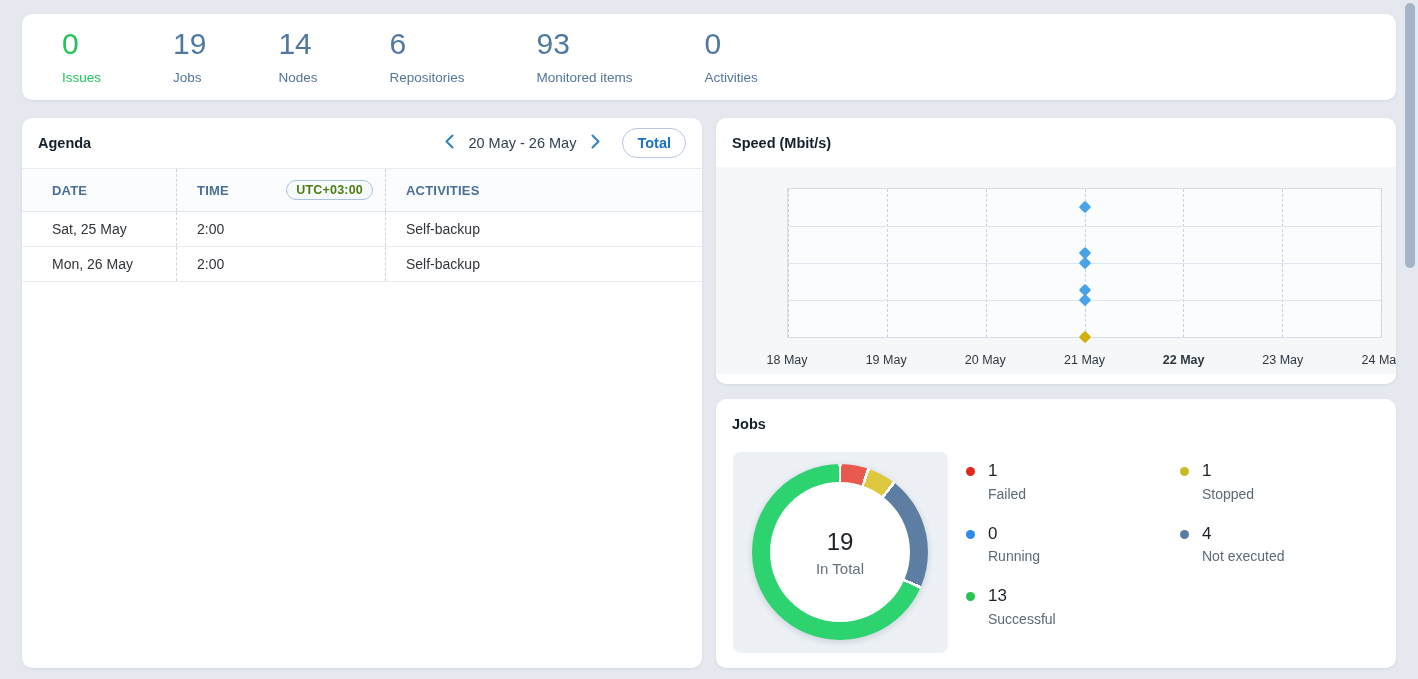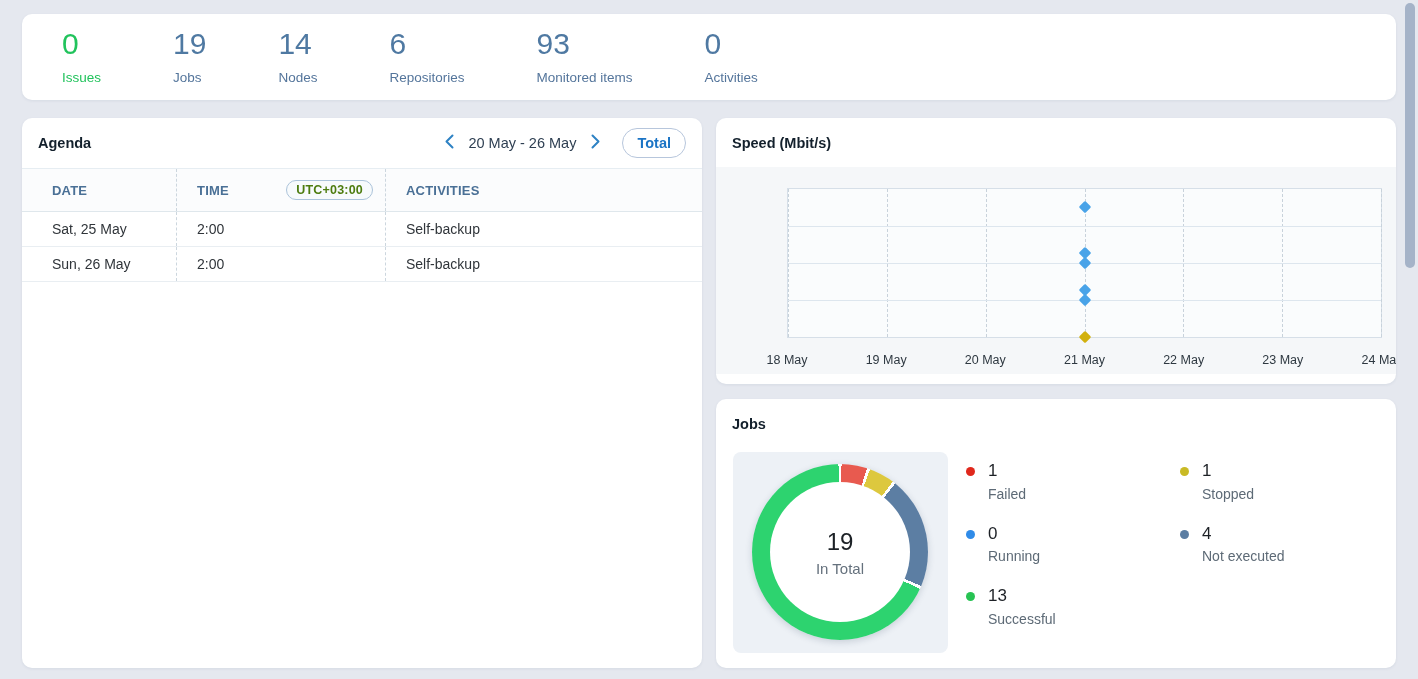--- a/index.html
+++ b/index.html
@@ -150,21 +150,21 @@
         <span class="utc-badge">UTC+03:00</span>
       </div>
       <div class="t-cell c-act">ACTIVITIES</div>
     </div>
     <div class="t-row t-body-row">
       <div class="t-cell c-date">Sat, 25 May</div>
       <div class="t-cell c-time">2:00</div>
       <div class="t-cell c-act">Self-backup</div>
     </div>
     <div class="t-row t-body-row">
-      <div class="t-cell c-date">Sun, 26 May</div>
+      <div class="t-cell c-date">Mon, 26 May</div>
       <div class="t-cell c-time">2:00</div>
       <div class="t-cell c-act">Self-backup</div>
     </div>
   </div>
 </div>
 
 <div class="card speed-panel">
   <div class="panel-header">
     <span class="panel-title">Speed (Mbit/s)</span>
   </div>
@@ -185,21 +185,21 @@
         <div class="pt" style="left: 50%; top: 50%; background: rgb(73, 163, 232);"></div>
         <div class="pt" style="left: 50%; top: 68%; background: rgb(73, 163, 232);"></div>
         <div class="pt" style="left: 50%; top: 75%; background: rgb(73, 163, 232);"></div>
         <div class="pt" style="left: 50%; top: 100%; background: rgb(210, 177, 14);"></div>
       </div>
     <div class="x-labels">
         <span class="x-lab" style="left: 0%;">18 May</span>
         <span class="x-lab" style="left: 16.6667%;">19 May</span>
         <span class="x-lab" style="left: 33.3333%;">20 May</span>
         <span class="x-lab" style="left: 50%;">21 May</span>
-        <span class="x-lab" style="left: 66.6667%;">22 May</span>
+        <span class="x-lab" style="left: 66.6667%; font-weight: bold;">22 May</span>
         <span class="x-lab" style="left: 83.3333%;">23 May</span>
         <span class="x-lab" style="left: 100%;">24 May</span>
       </div>
   </div>
 </div>
 
 <div class="card jobs-panel">
   <div class="panel-header">
     <span class="panel-title">Jobs</span>
   </div>

